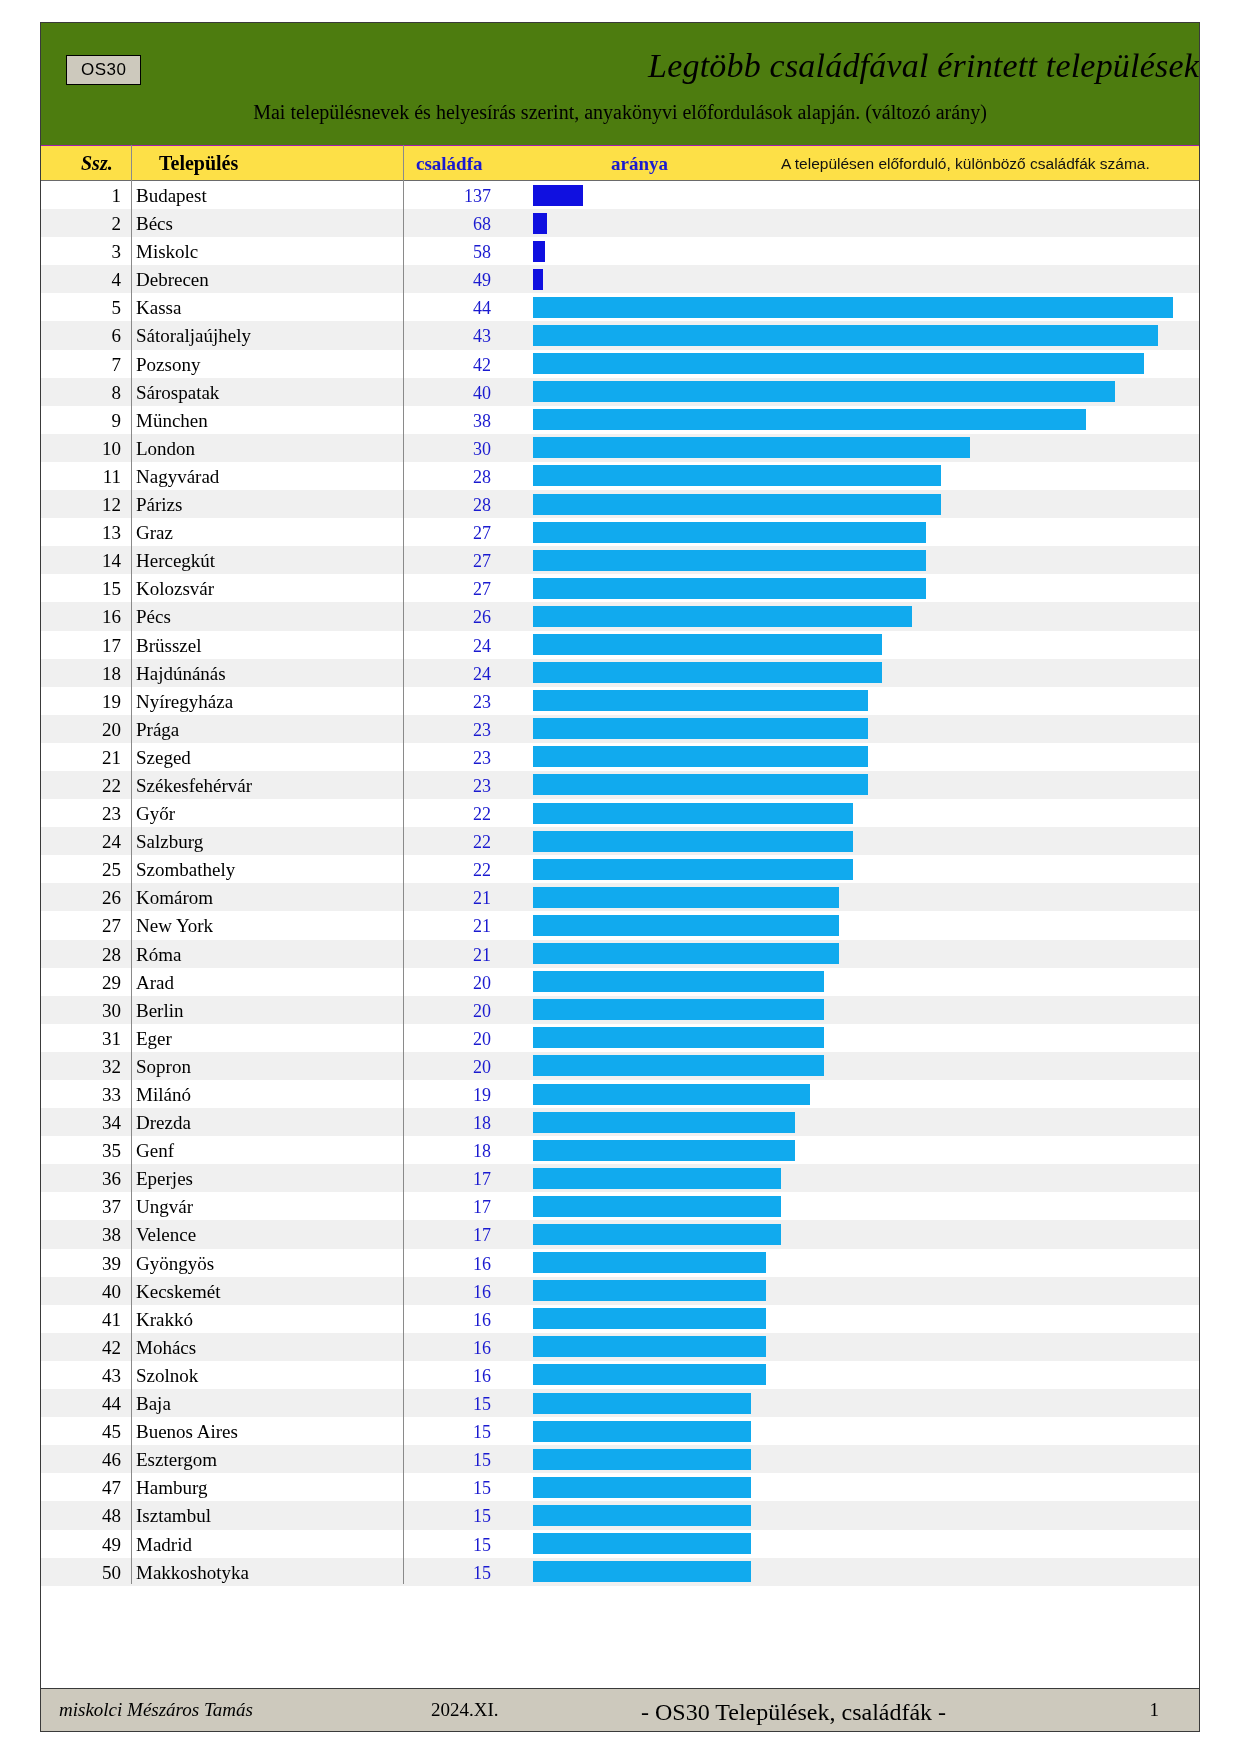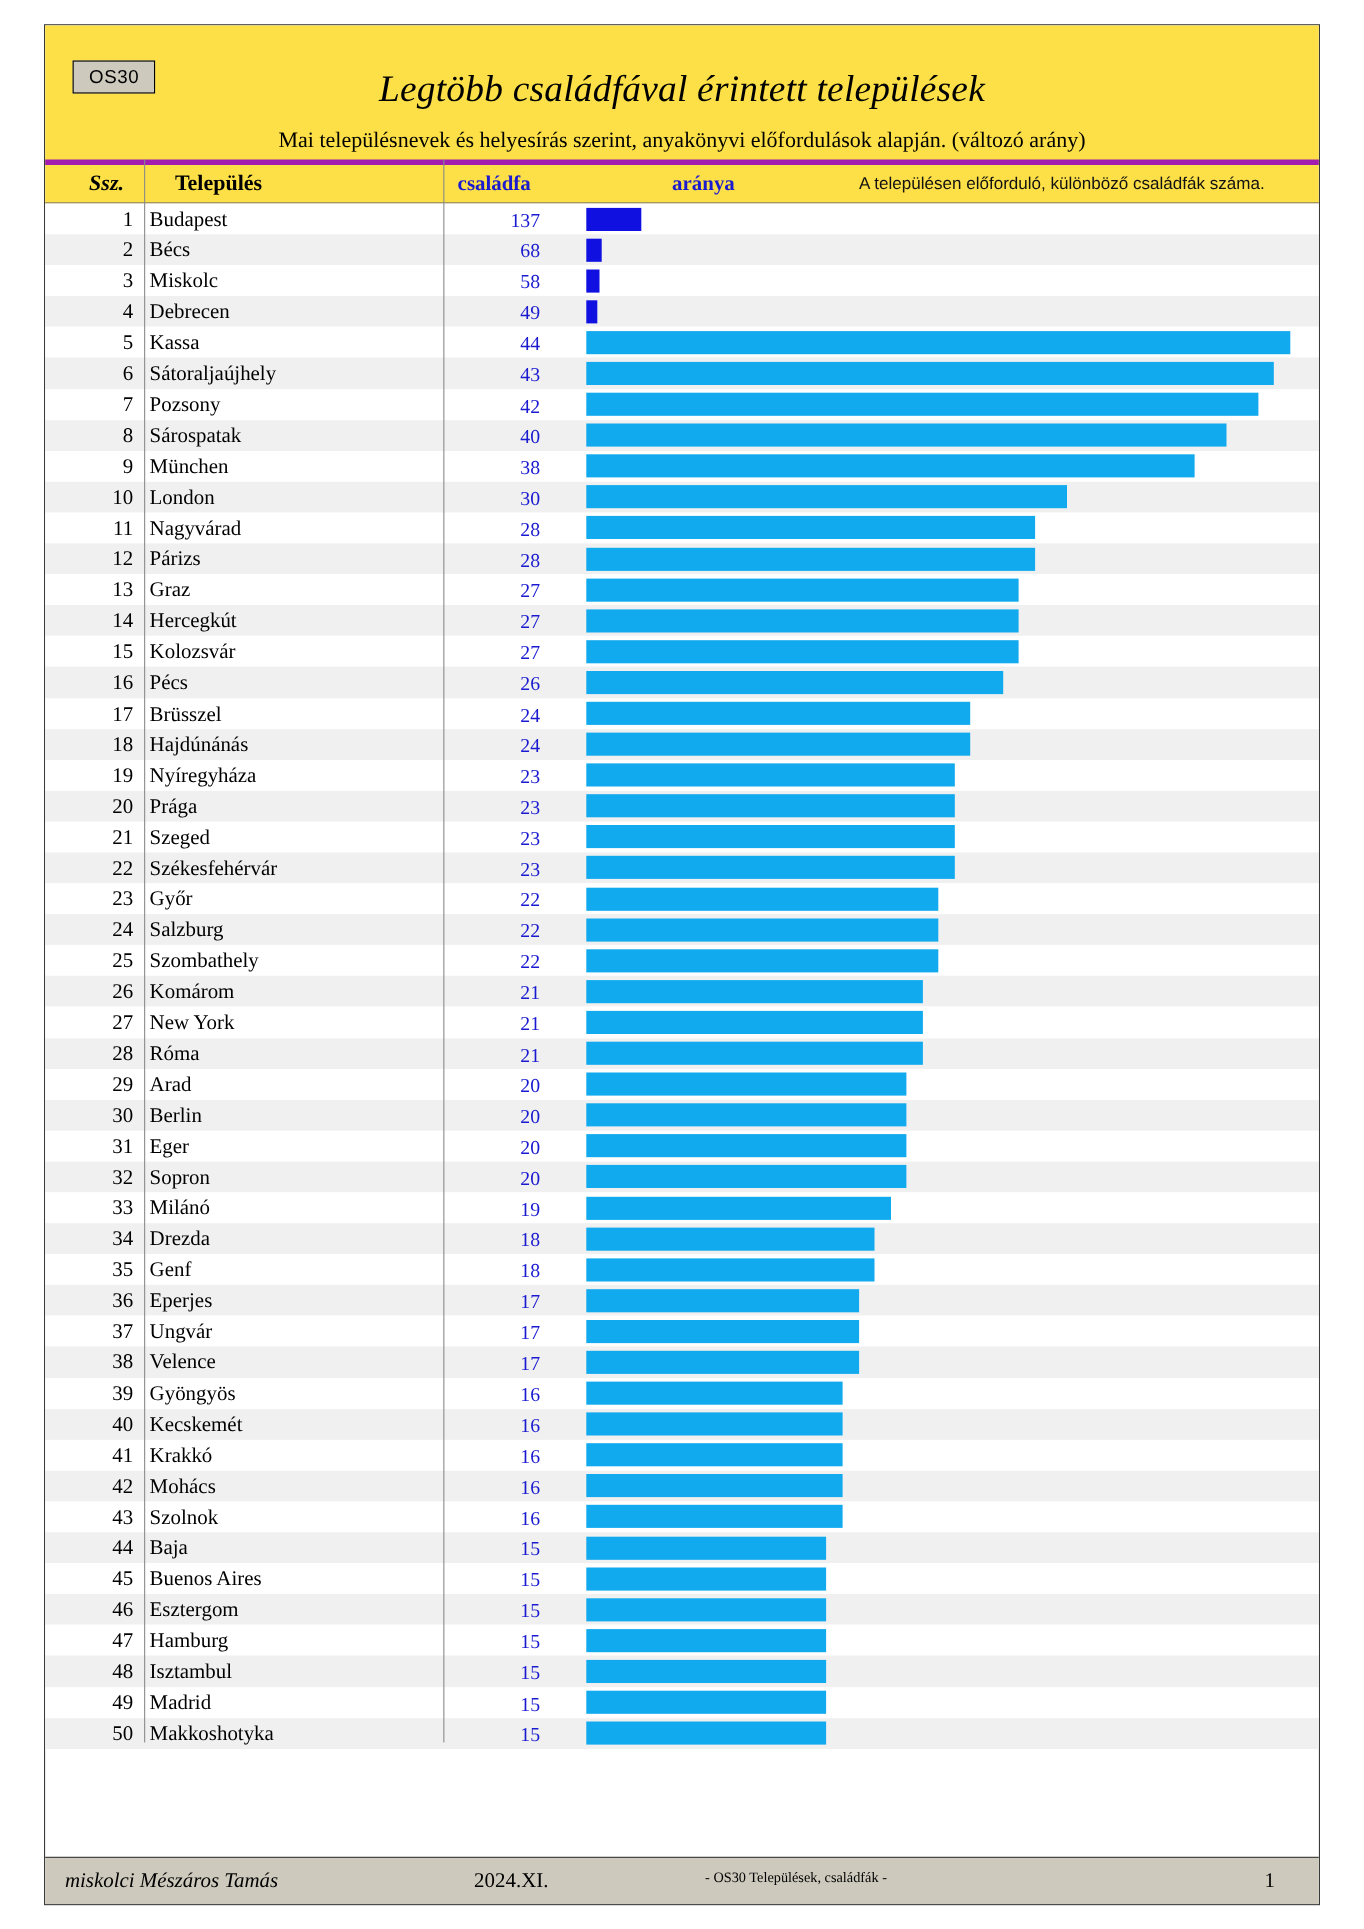--- a/index.html
+++ b/index.html
@@ -20,41 +20,41 @@
     top: 22px;
     width: 1160px;
     height: 1710px;
     border: 1px solid #3a3a3a;
     background: #ffffff;
     box-sizing: border-box;
     overflow: hidden;
   }
   
   .header {
-    background: #fde047;
+    background: #4d7c0f;
     height: 122px;
     position: relative;
-    border-bottom: 5px solid #a21caf;
+    border-bottom: 1px solid #a21caf;
   }
   .code-box {
     position: absolute;
     left: 25px;
     top: 32px;
     border: 1px solid #000;
     background: #cdc9bd;
     padding: 4px 14px;
     font-family: "Liberation Sans", sans-serif;
     font-size: 17px;
     letter-spacing: 0.5px;
   }
   .main-title {
-    text-align: center;
+    text-align: right;
     font-style: italic;
     font-size: 34px;
-    padding-top: 40px;
+    padding-top: 24px;
     letter-spacing: 0.2px;
   }
   .subtitle {
     text-align: center;
     font-size: 20px;
     padding-top: 16px;
   }
   
   .colhead {
     position: relative;
@@ -133,21 +133,21 @@
   .f-left {
     position: absolute; left: 18px; top: 10px;
     font-style: italic; font-size: 19px;
   }
   .f-date {
     position: absolute; left: 390px; top: 10px;
     font-size: 19px;
   }
   .f-center {
     position: absolute; left: 600px; top: 10px;
-    font-size: 13px;
+    font-size: 24px;
   }
   .f-page {
     position: absolute; right: 40px; top: 10px;
     font-size: 19px;
   }
 </style>
 </head>
 <body>
 
 <div class="page">

